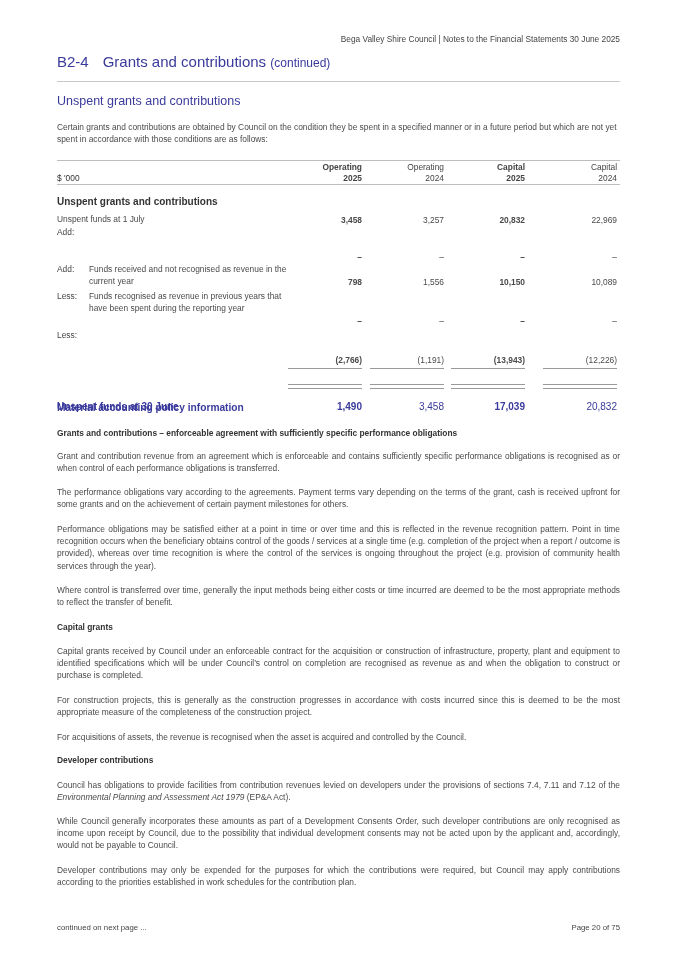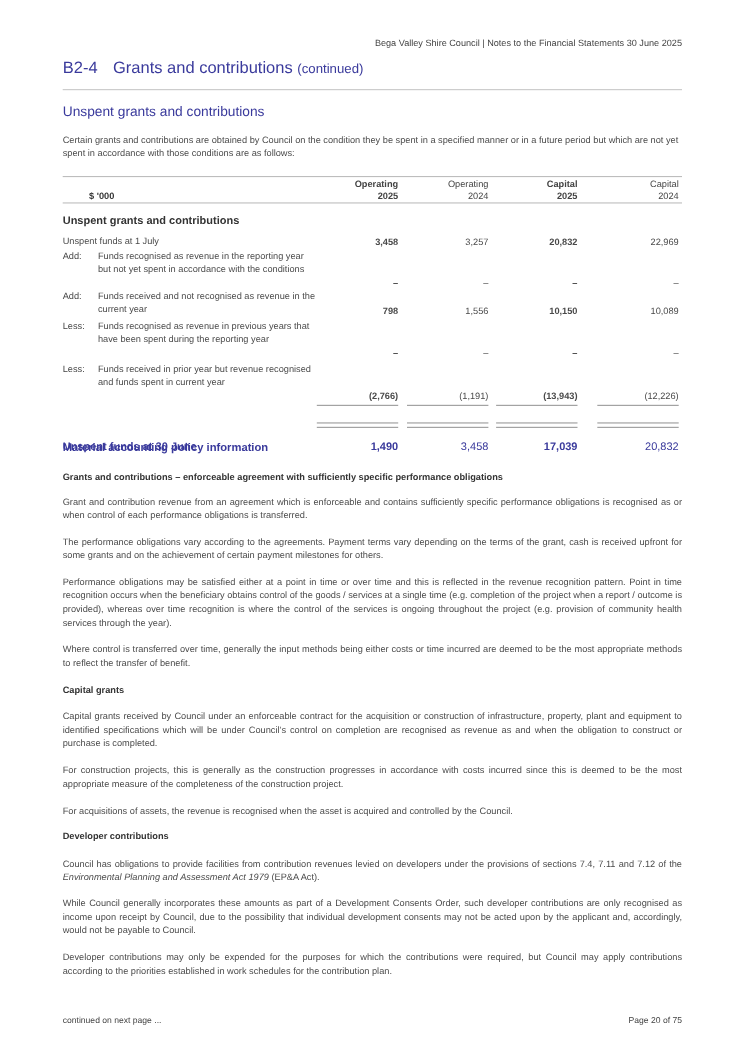--- a/index.html
+++ b/index.html
@@ -15,21 +15,21 @@
 
   .tbl { position: absolute; top: 160px; left: 0; width: 563px; font-size: 8.4px; }
   .tbl .hdr-rule-top { position: absolute; top: 0; left: 0; width: 563px; height: 1px; background: #bdbdbd; }
   .tbl .hdr-rule-bot { position: absolute; top: 24px; left: 0; width: 563px; height: 1px; background: #bdbdbd; }
   .col { position: absolute; text-align: right; }
   .c1 { right: 258px; width: 70px; }
   .c2 { right: 176px; width: 70px; }
   .c3 { right: 95px; width: 70px; }
   .c4 { right: 3px; width: 70px; }
   .bold { font-weight: bold; }
-  .hdr-label { position: absolute; left: 0; top: 13px; font-weight: bold; color: #333; margin-left: 24px; }
+  .hdr-label { position: absolute; left: 0; top: 13px; font-weight: normal; color: #333; }
   .hdr-cell { top: 2px; line-height: 11px; color: #444; }
   .row-title { position: absolute; left: 0; top: 36px; font-size: 10px; font-weight: bold; color: #333; }
   .row { position: absolute; left: 0; width: 563px; line-height: 11.5px; color: #4a4a4a; }
   .row .lbl { position: absolute; left: 0; top: 0; width: 230px; }
   .row .prefix { position: absolute; left: 0; top: 0; font-weight: normal; color: #444; }
   .row .desc { position: absolute; left: 32px; top: 0; width: 200px; }
   .row .col { bottom: 0; }
   .dash { color: #444; }
   .line-above { position: absolute; height: 1px; background: #9a9a9a; width: 74px; }
   .total-row { position: absolute; left: 0; width: 563px; line-height: 12px; color: #3a3a9c; font-size: 10px; }
@@ -85,21 +85,20 @@
     <div class="row" style="top:54px;height:12px;">
       <div class="lbl">Unspent funds at 1 July</div>
       <div class="col c1 bold">3,458</div>
       <div class="col c2">3,257</div>
       <div class="col c3 bold">20,832</div>
       <div class="col c4">22,969</div>
     </div>
 
     <div class="row" style="top:67px;height:36px;">
       <div class="prefix">Add:</div>
-      <div class="desc">Funds recognised as revenue in the reporting year but not yet spent in accordance with the conditions</div>
       <div class="col c1 bold dash">–</div>
       <div class="col c2 dash">–</div>
       <div class="col c3 bold dash">–</div>
       <div class="col c4 dash">–</div>
     </div>
 
     <div class="row" style="top:104px;height:24px;">
       <div class="prefix">Add:</div>
       <div class="desc">Funds received and not recognised as revenue in the current year</div>
       <div class="col c1 bold">798</div>
@@ -112,21 +111,20 @@
       <div class="prefix">Less:</div>
       <div class="desc">Funds recognised as revenue in previous years that have been spent during the reporting year</div>
       <div class="col c1 bold dash">–</div>
       <div class="col c2 dash">–</div>
       <div class="col c3 bold dash">–</div>
       <div class="col c4 dash">–</div>
     </div>
 
     <div class="row" style="top:170px;height:36px;">
       <div class="prefix">Less:</div>
-      <div class="desc">Funds received in prior year but revenue recognised and funds spent in current year</div>
       <div class="col c1 bold">(2,766)</div>
       <div class="col c2">(1,191)</div>
       <div class="col c3 bold">(13,943)</div>
       <div class="col c4">(12,226)</div>
     </div>
 
     <div class="line-above" style="top:208px;right:258px;"></div>
     <div class="line-above" style="top:208px;right:176px;"></div>
     <div class="line-above" style="top:208px;right:95px;"></div>
     <div class="line-above" style="top:208px;right:3px;"></div>

